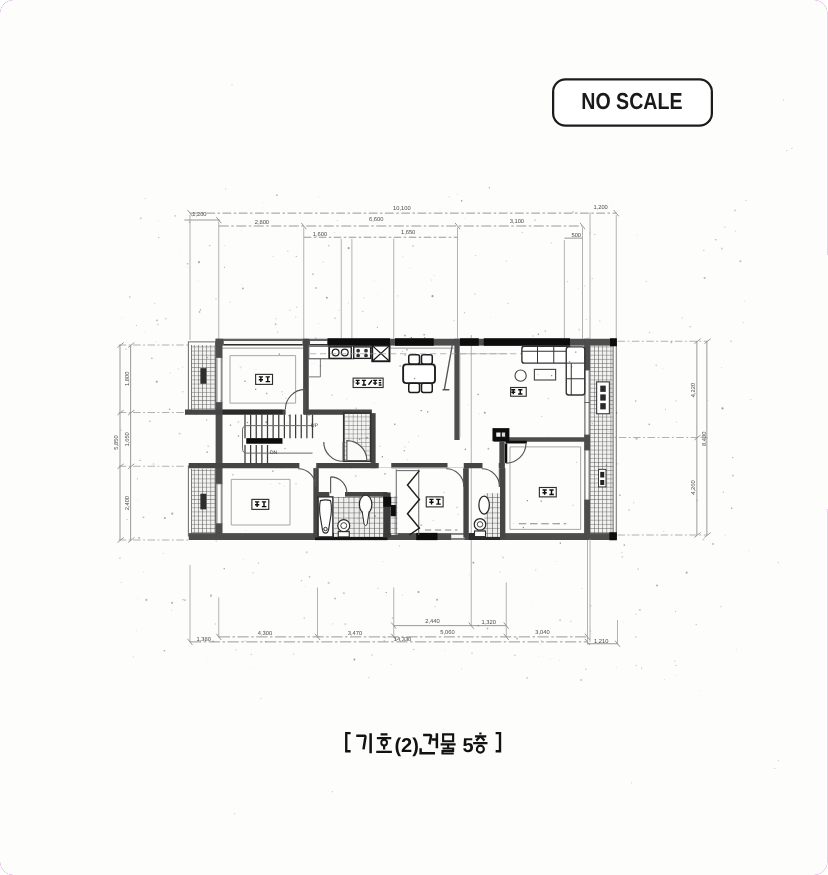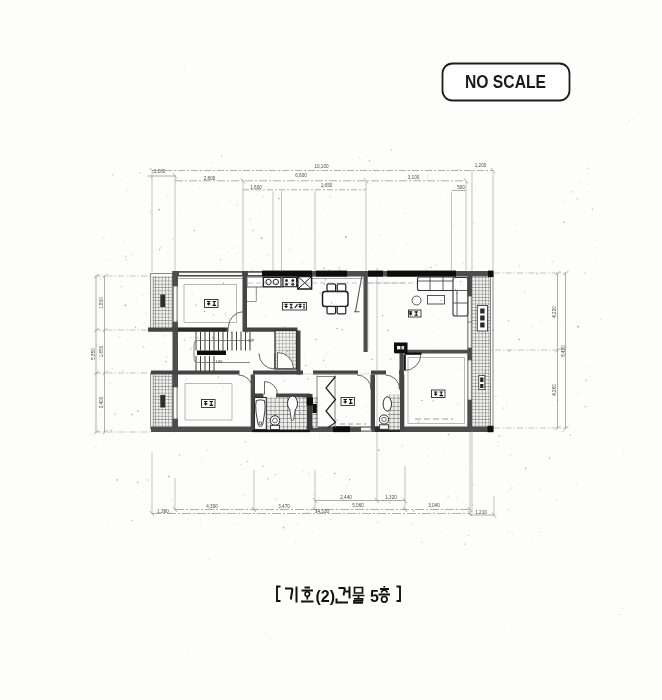--- a/index.html
+++ b/index.html
@@ -1,16 +1,16 @@
 <!DOCTYPE html>
 <html><head>
 <meta charset="utf-8">
 <style>
 html,body{margin:0;padding:0;background:#ffffff;}
-.page{width:662px;height:700px;position:relative;background:#a21caf;overflow:hidden;}
+.page{width:662px;height:700px;position:relative;background:#a21caf;overflow:hidden;border-radius:11px;}
 text{font-family:"Liberation Sans",sans-serif;}
 .dim{font-size:4.6px;fill:#4a4a4a;}
 .dimv{font-size:4.6px;fill:#4a4a4a;}
 </style>
 </head>
 <body>
 <div class="page">
 <svg width="662" height="700" viewBox="0 0 662 700">
 <defs>
 <pattern id="hatch" width="3.3" height="3.3" patternUnits="userSpaceOnUse">

